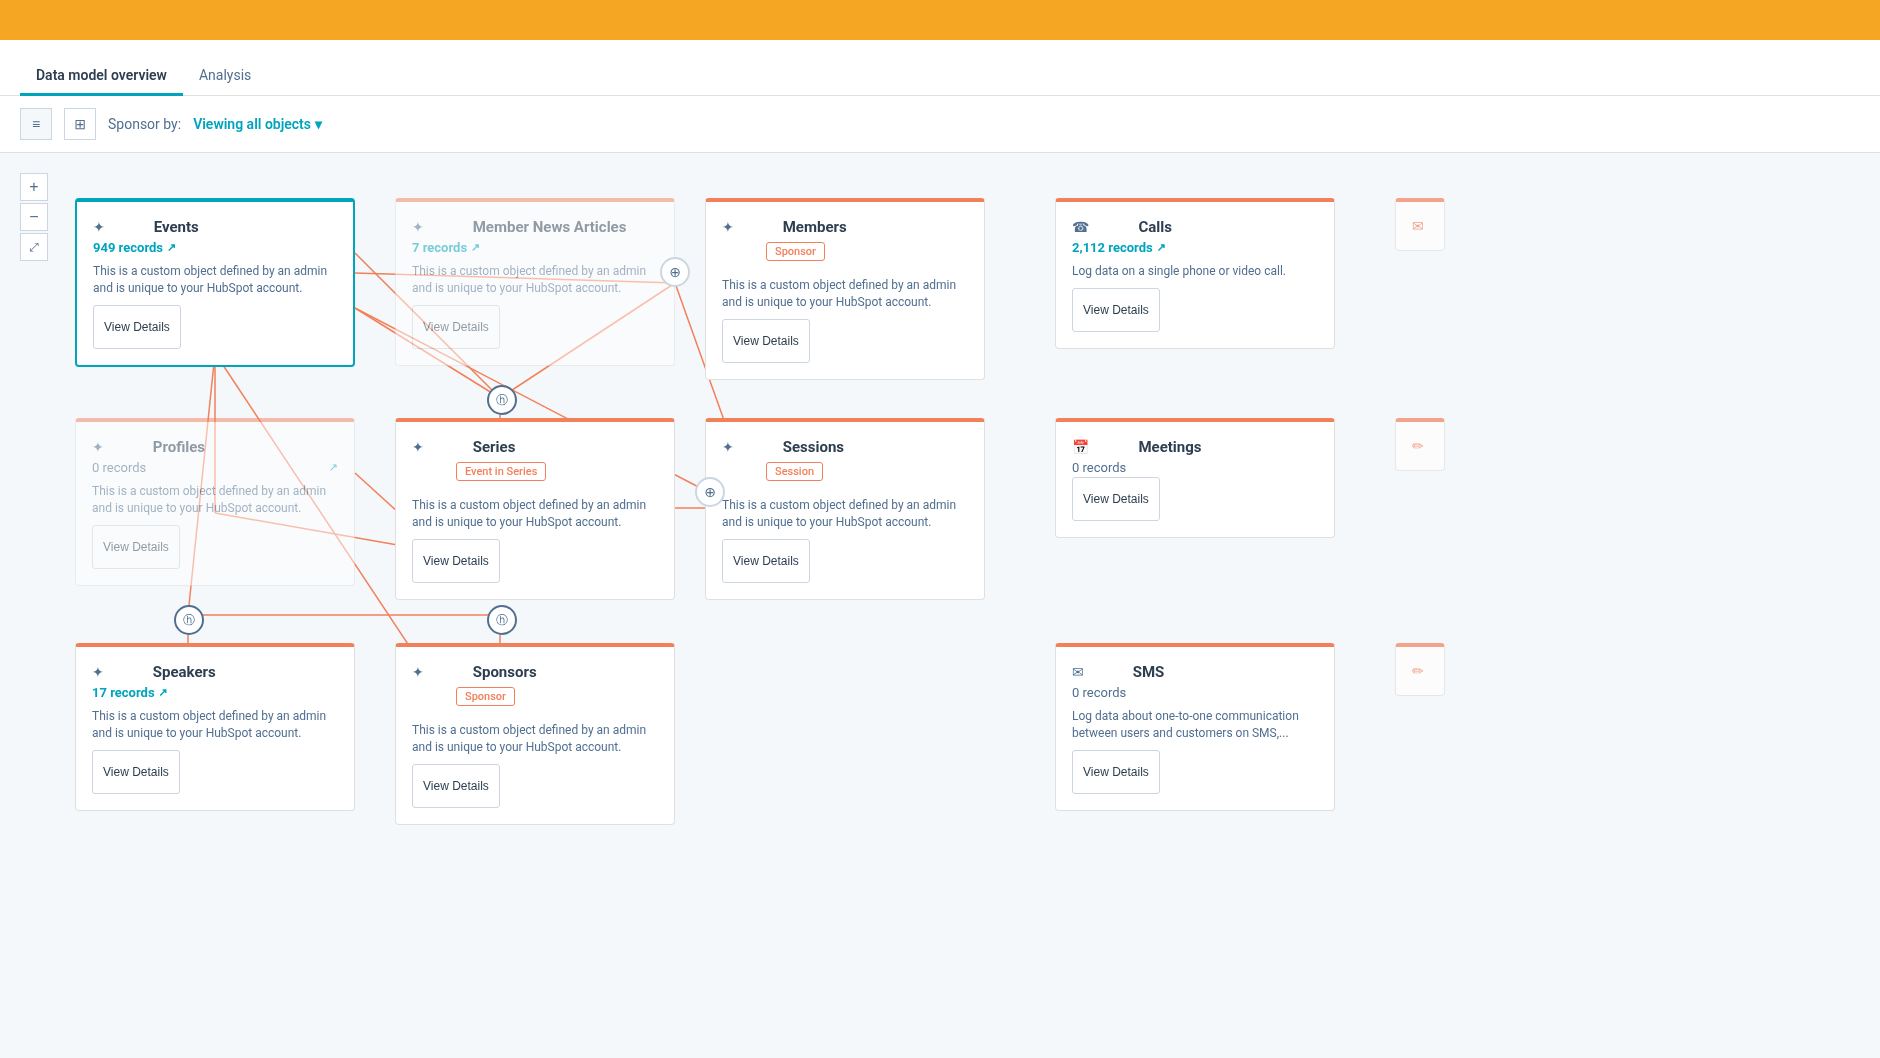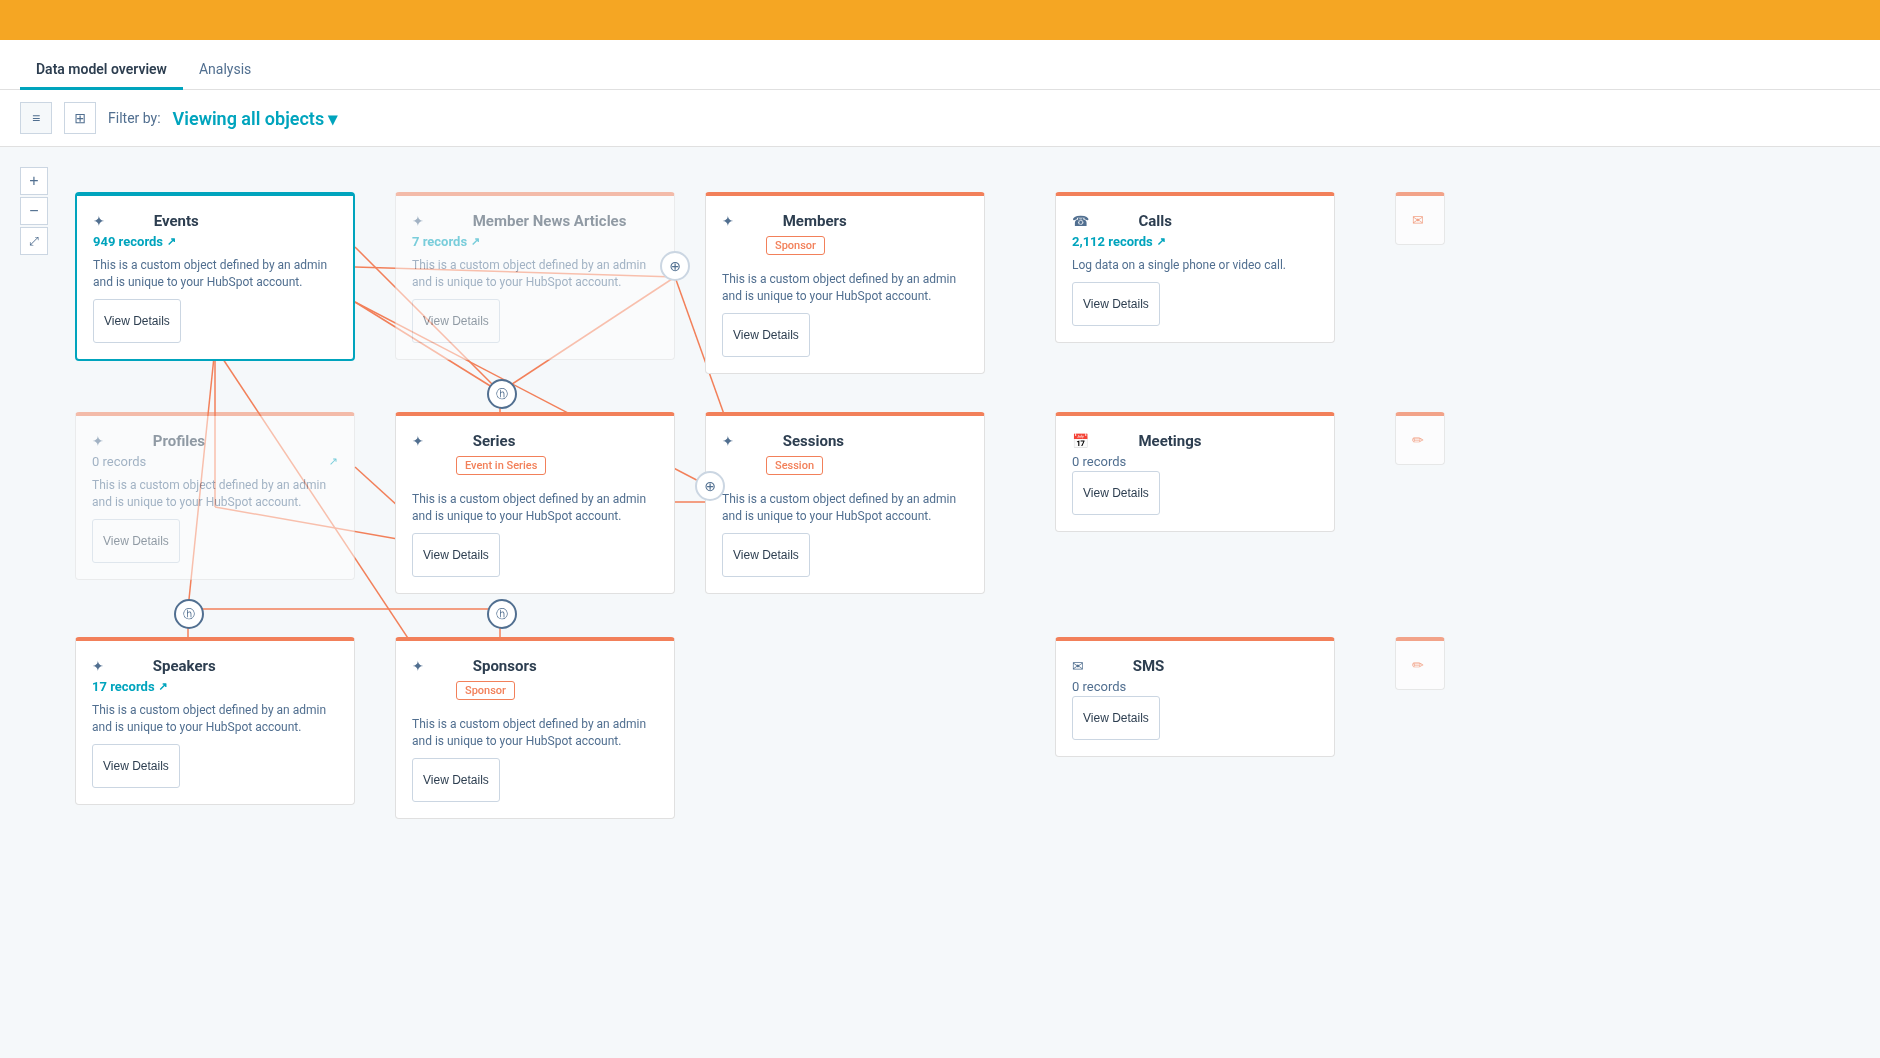--- a/index.html
+++ b/index.html
@@ -14,21 +14,21 @@
       height: 40px;
       width: 100%;
     }
 
     .tab-bar {
       background: #fff;
       display: flex;
       align-items: flex-end;
       padding: 0 20px;
       border-bottom: 1px solid #e0e0e0;
-      height: 50px;
+      height: 56px;
     }
 
     .tab {
       padding: 10px 16px;
       cursor: pointer;
       font-size: 14px;
       color: #516f90;
       border-bottom: 3px solid transparent;
       margin-bottom: -1px;
     }
@@ -64,21 +64,21 @@
     .view-btn.active {
       background: #f5f8fa;
     }
 
     .filter-label {
       font-size: 14px;
       color: #516f90;
     }
 
     .filter-dropdown {
-      font-size: 18px;
+      font-size: 14px;
       color: #00a4bd;
       font-weight: 600;
       cursor: pointer;
       display: flex;
       align-items: center;
       gap: 4px;
     }
 
     .canvas-area {
       position: relative;
@@ -246,21 +246,21 @@
   </div>
 </div>
 
 <div class="toolbar">
   <button class="view-btn active">
     <span>≡</span>
   </button>
   <button class="view-btn">
     <span>⊞</span>
   </button>
-  <span class="filter-label">Filter by:</span>
+  <span class="filter-label">Sponsor by:</span>
   <div class="filter-dropdown">
     <span>Viewing all objects</span>
     <span>▾</span>
   </div>
 </div>
 
 <div class="canvas-area">
 
   <div class="zoom-controls">
     <button class="zoom-btn">+</button>
@@ -423,20 +423,21 @@
   </div>
 
   <div class="object-card" style="top: 490px; left: 1055px;">
     <div class="card-header">
       <span class="card-icon">✉</span>
       <span class="card-title">SMS</span>
     </div>
     <div class="card-records zero">
       <span>0 records</span>
     </div>
+    <div class="card-desc">Log data about one-to-one communication between users and customers on SMS,...</div>
     <button class="card-btn">View Details</button>
   </div>
 
   <div class="object-card" style="top: 490px; left: 1395px; width: 50px; overflow: hidden; opacity: 0.7;">
     <div style="color: #f2805a; font-size: 14px;">✏</div>
   </div>
 
   <div class="connector-node" style="top: 104px; left: 660px;">
     <span>⊕</span>
   </div>

